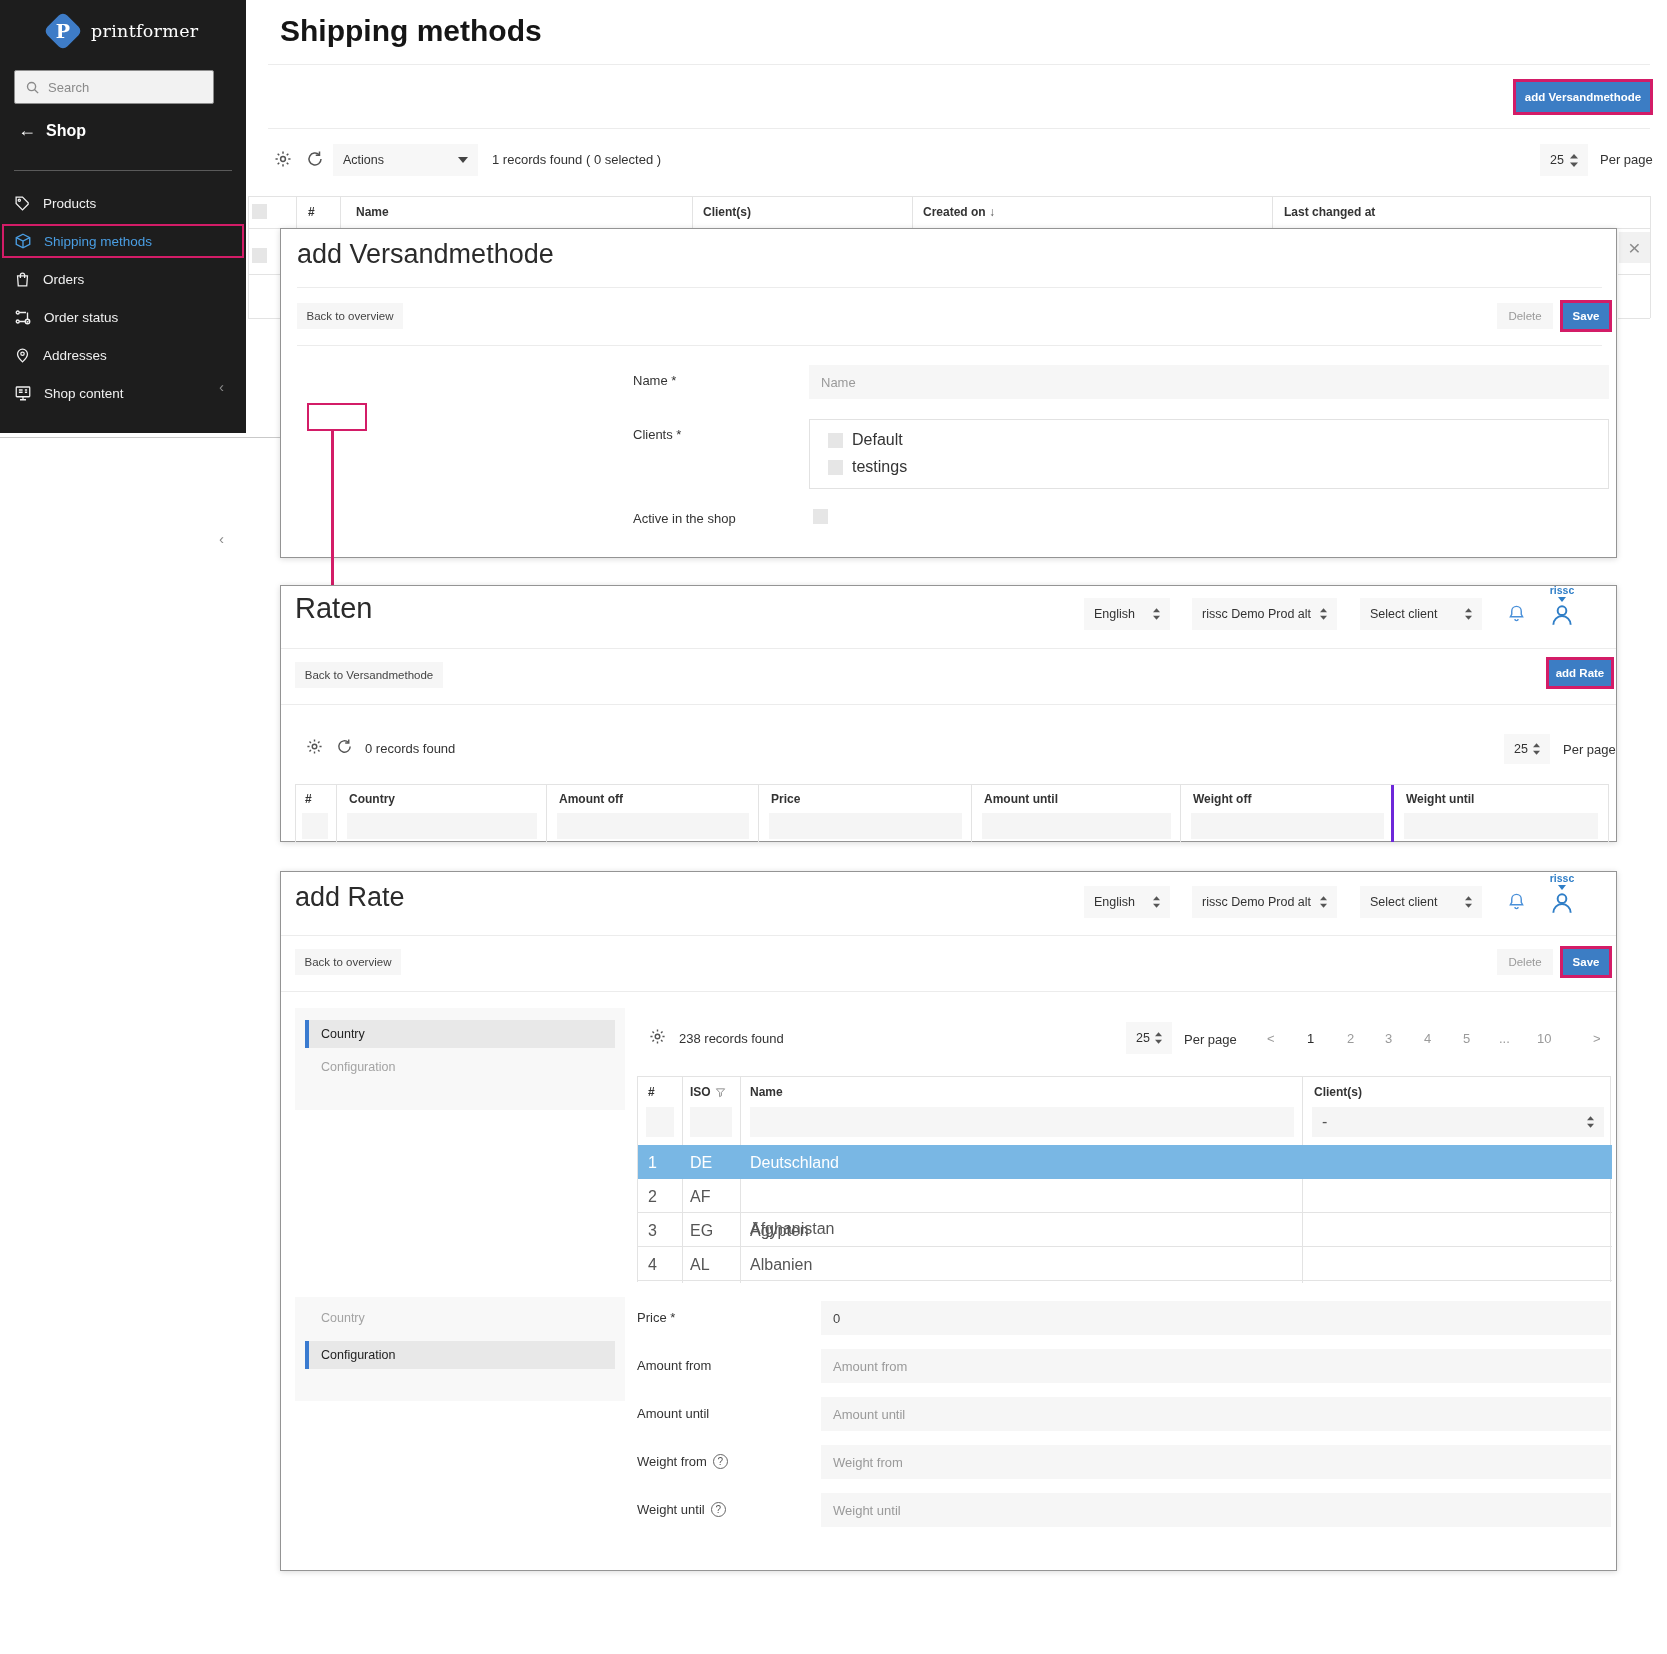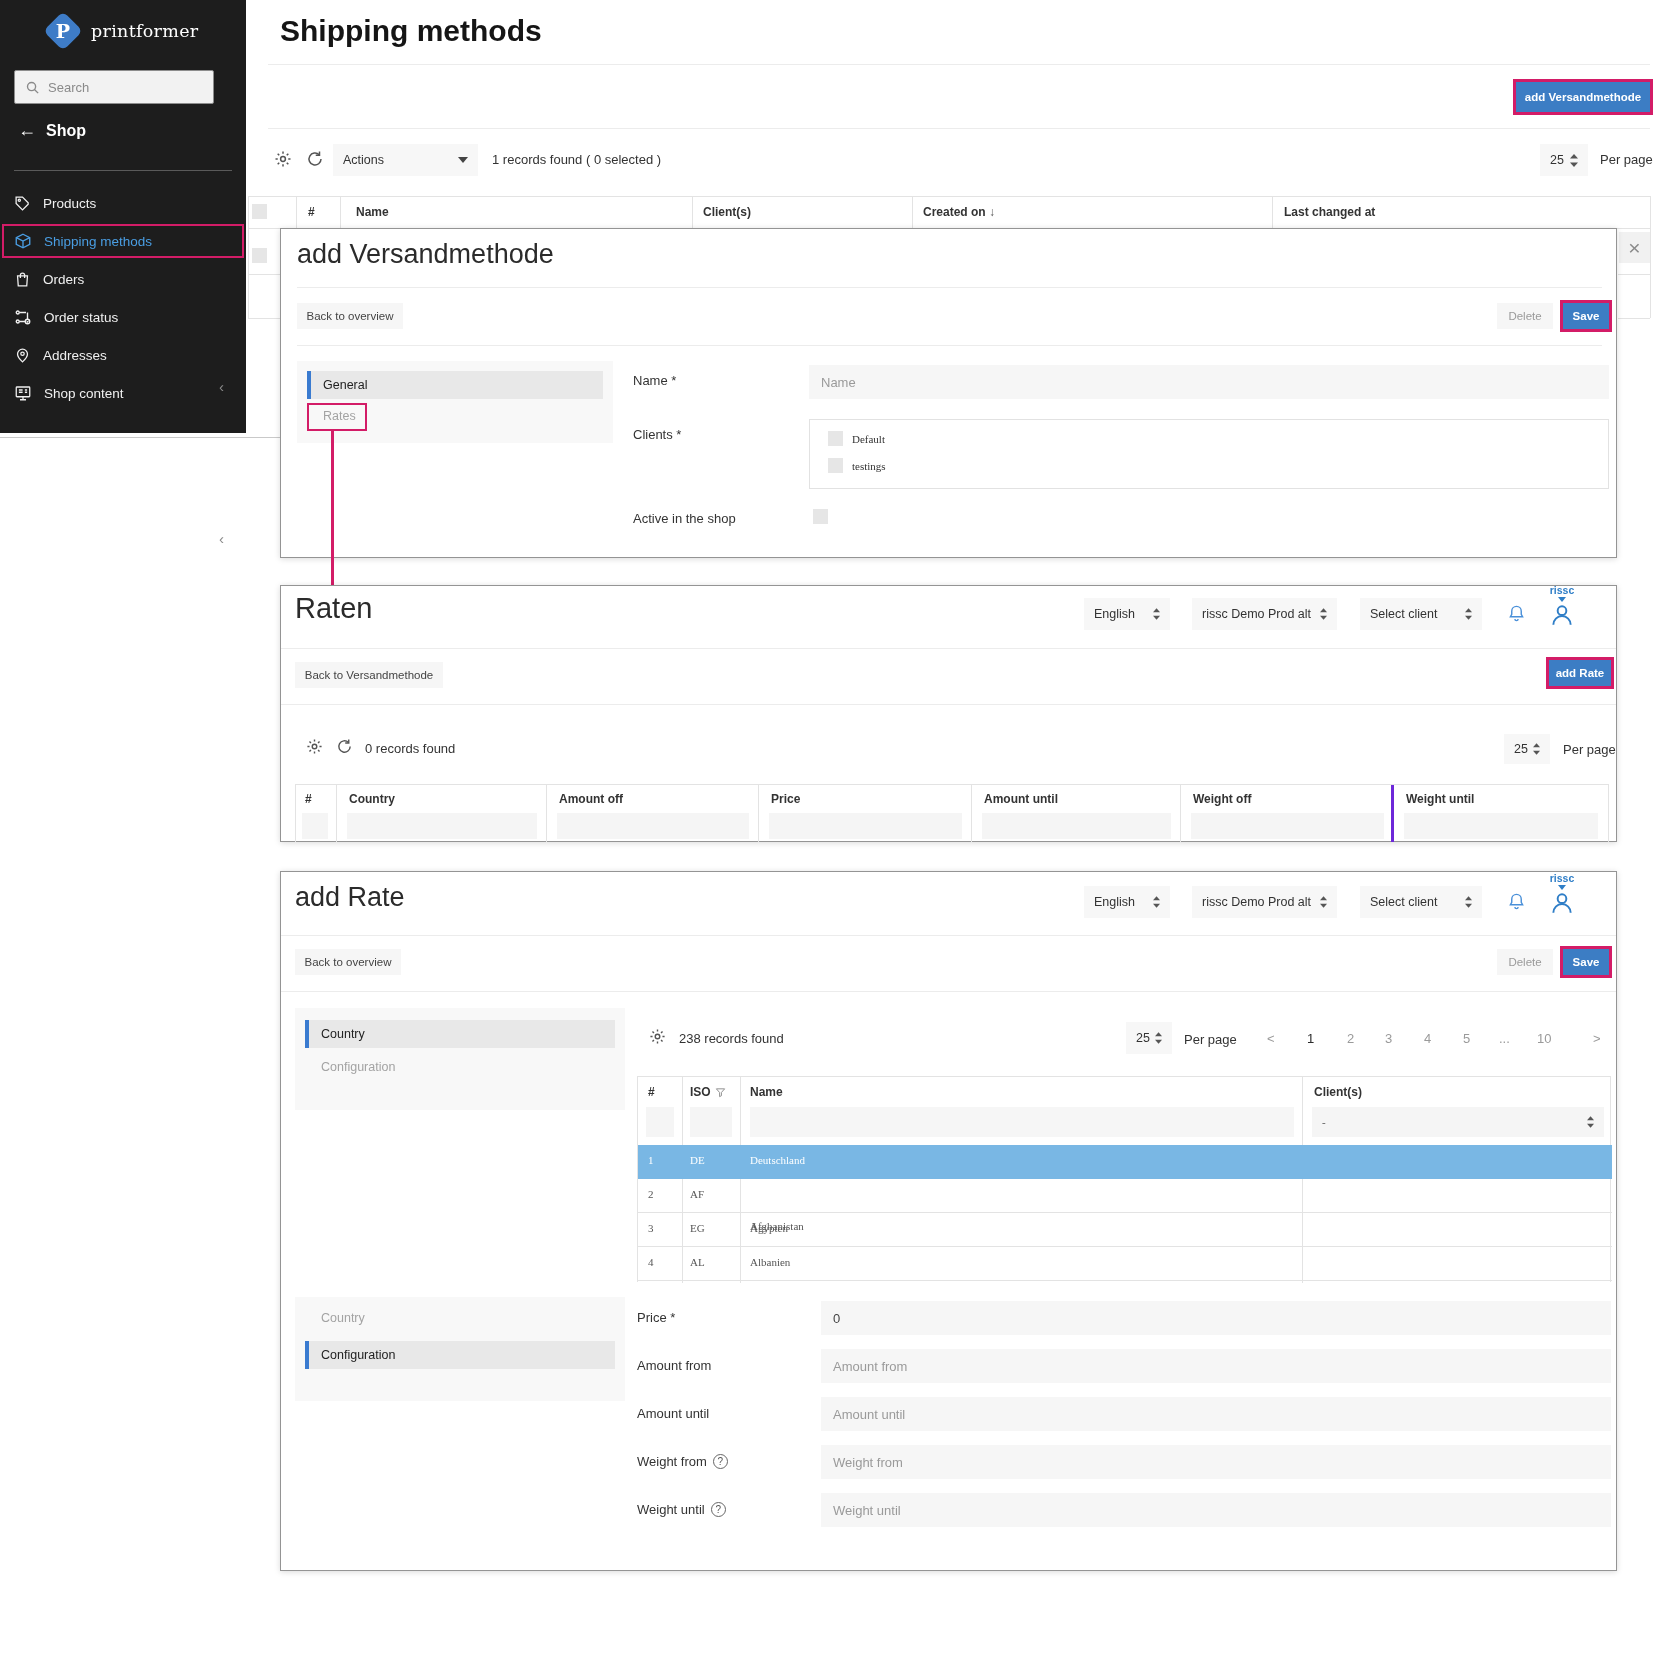--- a/index.html
+++ b/index.html
@@ -34,21 +34,21 @@
   .btn-gray { background:#f6f6f6; color:#444; font-size:11.5px; display:flex; align-items:center; justify-content:center; border:none; cursor:pointer; font-family:"Liberation Sans", sans-serif; }
   .btn-gray.muted { color:#9a9a9a; }
   .btn-blue { background:#3c7dc4; color:#fff; font-size:11.5px; font-weight:bold; display:flex; align-items:center; justify-content:center; border:none; cursor:pointer; font-family:"Liberation Sans", sans-serif; }
   .pink-ring { box-shadow:0 0 0 3px #d31c67; }
   .select { background:#f7f7f7; display:flex; align-items:center; justify-content:space-between; padding:0 10px; font-size:12.5px; color:#333; cursor:pointer; }
   .caret-down { width:0; height:0; border-left:5px solid transparent; border-right:5px solid transparent; border-top:6px solid #444; }
   .tabbox { background:#f8f8f8; }
   .tab-active { position:absolute; background:#e8e8e8; border-left:4px solid #3a7bd0; display:flex; align-items:center; padding-left:12px; font-size:12.5px; color:#222; }
   .tab-idle { position:absolute; color:#a3a3a3; font-size:12.5px; }
   .th { font-weight:bold; font-size:12px; color:#333; }
-  .cell { font-size:11px; color:#555;font-family:Liberation Serif, serif; }
+  .cell { font-size:16px; color:#555; }
   .filter { background:#f5f5f5; }
   .cb { width:15px; height:15px; background:#e6e6e6; }
   .label13 { font-size:13px; color:#333; }
   .icon-btn { background:transparent; border:none; cursor:pointer; padding:0; }
   .qm { width:15px; height:15px; border:1.3px solid #666; border-radius:50%; font-size:10px; display:inline-flex; align-items:center; justify-content:center; color:#555; margin-left:6px; }
   .userbar-name { color:#2f7ec7; font-size:10.5px; font-weight:bold; text-align:center; }
   .userbar-tri { width:0; height:0; border-left:4px solid transparent; border-right:4px solid transparent; border-top:5px solid #2f7ec7; margin:1px auto 0; }
   input.fld { border:none; outline:none; background:#f6f6f6; font-size:13px; color:#444; padding:0 12px; font-family:"Liberation Sans", sans-serif; }
   input.fld::placeholder { color:#9a9a9a; }
   .arrow-line { position:absolute; width:3px; background:#d31c67; }
@@ -194,24 +194,20 @@
   </div>
 
   <div class="panel" style="top:228px; height:330px;">
     <div class="panel-title" style="left:16px; top:10px;">add Versandmethode</div>
     <div class="hr" style="left:16px; top:58px; width:1305px;"></div>
     <button class="btn-gray abs" style="left:16px; top:74px; width:106px; height:26px;">Back to overview</button>
     <button class="btn-gray muted abs" style="left:1216px; top:74px; width:56px; height:26px;">Delete</button>
     <button class="btn-blue pink-ring abs" style="left:1282px; top:74px; width:46px; height:26px;">Save</button>
     <div class="hr" style="left:16px; top:116px; width:1305px;"></div>
 
-    <div class="tabbox abs" style="left:16px; top:132px; width:316px; height:82px;">
-      <div class="tab-active" style="left:10px; top:10px; width:296px; height:28px;">General</div>
-      <div class="tab-idle" style="left:26px; top:48px;">Rates</div>
-    </div>
     <div class="pink-box" style="left:26px; top:174px; width:60px; height:28px; border-width:2.5px;"></div>
 
     <div class="abs label13" style="left:352px; top:144px;">Name *</div>
     <input class="fld abs" type="text" style="left: 528px; top: 136px; width: 800px; height: 34px;" placeholder="Name">
 
     <div class="abs label13" style="left:352px; top:198px;">Clients *</div>
     <div class="abs" style="left:528px; top:190px; width:800px; height:70px; border:1px solid #e2e2e2;">
       <div style="position:absolute; left:18px; top:11px; display:flex; align-items:center; gap:9px;">
         <span class="cb"></span>
         <span class="cell" style="color:#333;">Default</span>

